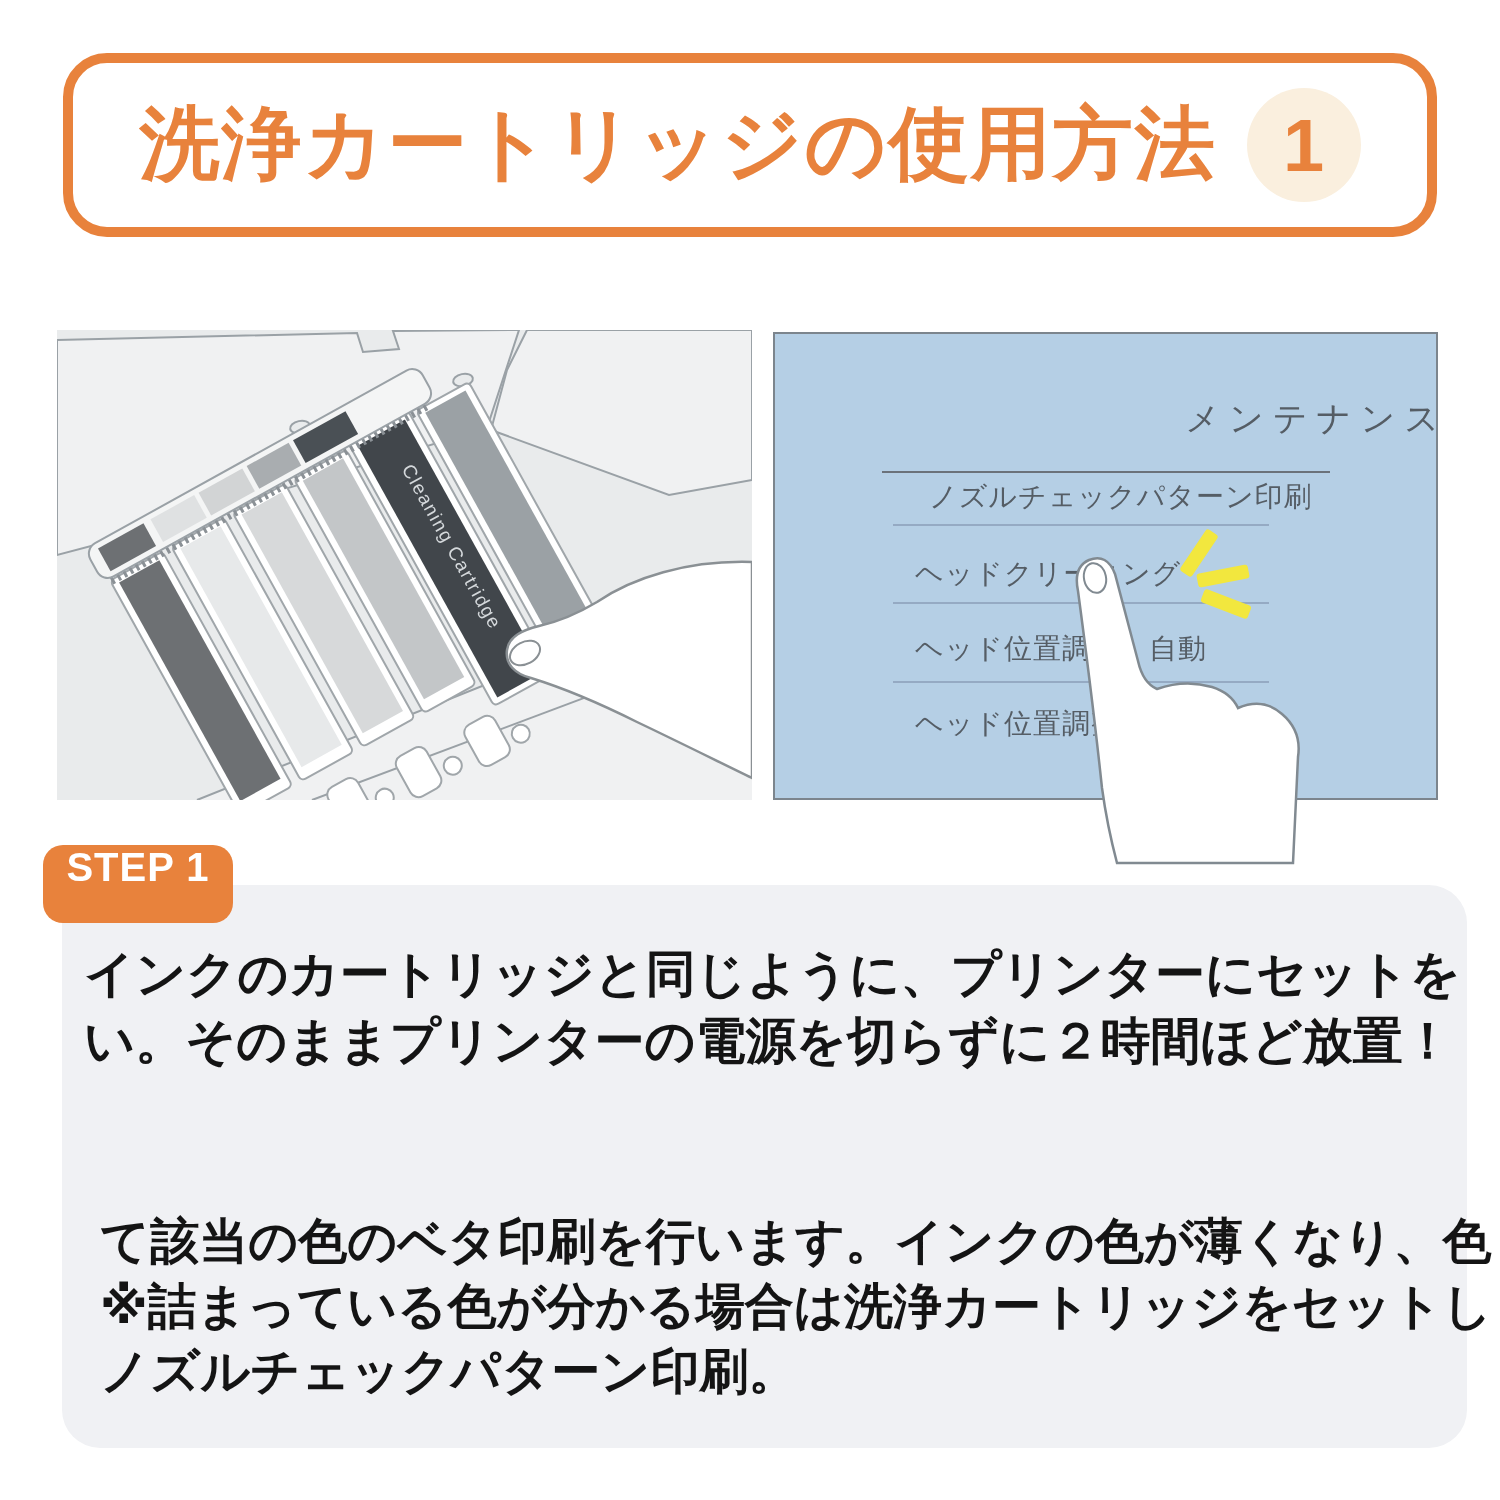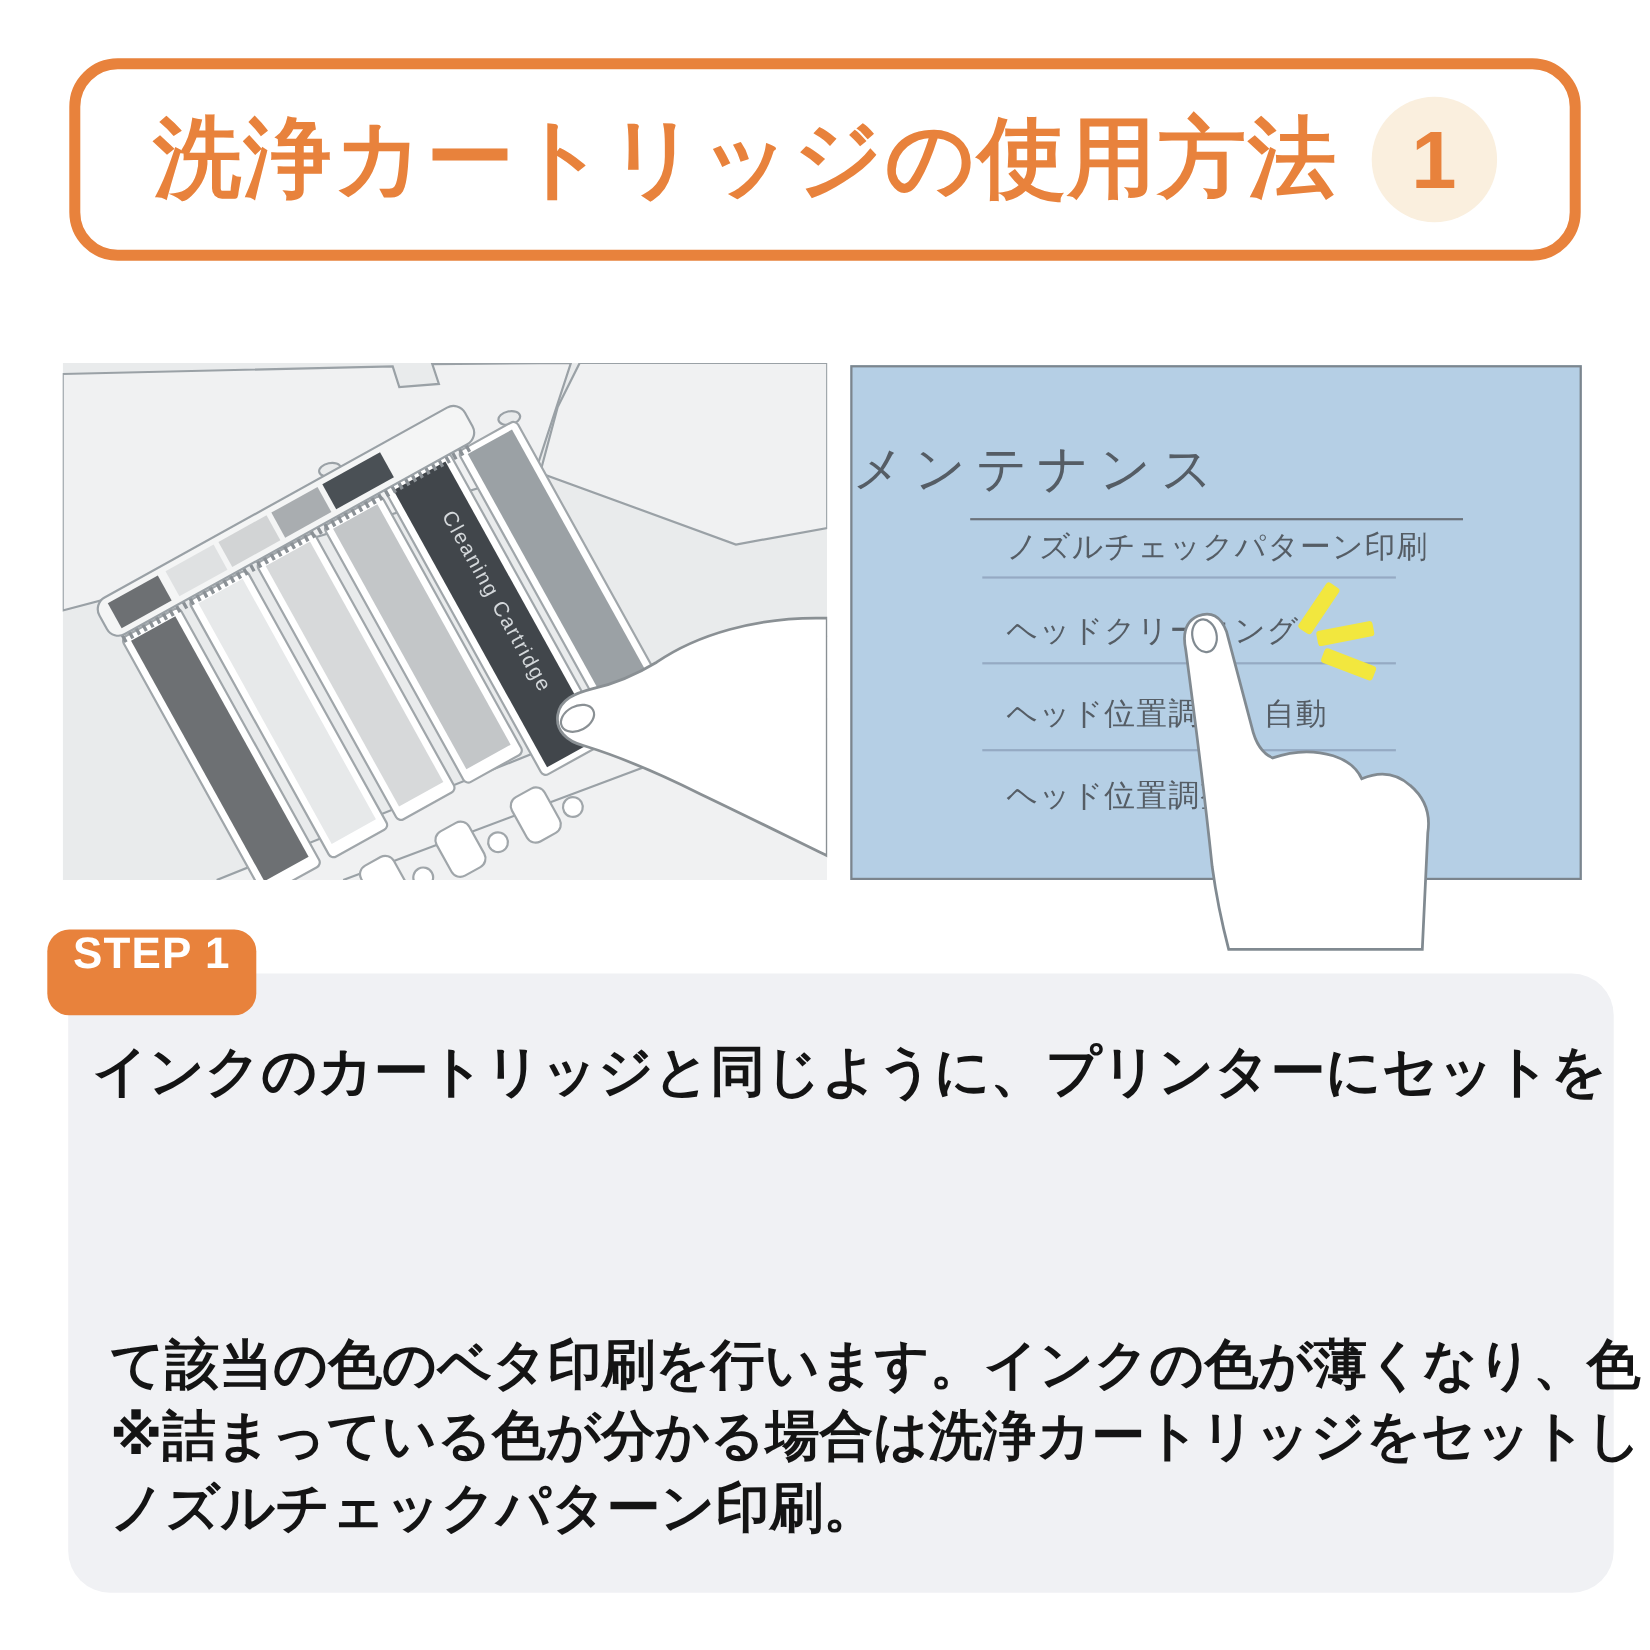--- a/index.html
+++ b/index.html
@@ -22,32 +22,32 @@
   }
   #title-number{font-size:74px;font-weight:bold;color:#e8823c;}
   
   #printer-illustration{position:absolute;left:57px;top:330px;width:695px;height:470px;}
   
   #menu-panel{
     position:absolute;left:773px;top:332px;width:665px;height:468px;
     box-sizing:border-box;background:#b5cfe5;border:2px solid #7c858d;
   }
   #menu-title{
-    position:absolute;left:0;top:62px;width:100%;text-align:left;
-    font-size:46px;color:#555d65;letter-spacing:9px;font-weight:500;
+    position:absolute;left:12px;top:62px;width:100%;text-align:right;
+    font-size:34px;color:#555d65;letter-spacing:9px;font-weight:500;
   }
   #menu-title-underline{
     position:absolute;left:50%;transform:translateX(-50%);top:137px;
     width:448px;height:2px;background:#6b727a;
   }
   .menu-item{
     position:absolute;left:140px;font-size:28px;color:#555d65;
     letter-spacing:1px;white-space:nowrap;font-weight:500;
   }
-  #menu-item-0{top:144px;}
+  #menu-item-0{top:144px;margin-left:14px;}
   #menu-item-1{top:221px;}
   #menu-item-2{top:296px;}
   #menu-item-3{top:371px;}
   .menu-separator{
     position:absolute;left:118px;width:376px;height:2px;background:#95aac3;
   }
   #menu-sep-0{top:190px;}
   #menu-sep-1{top:268px;}
   #menu-sep-2{top:347px;}
   .tap-dash{position:absolute;background:#f2e73e;border-radius:3px;}
@@ -169,20 +169,21 @@
     <ellipse cx="120" cy="45" rx="11" ry="15" transform="rotate(-12 120 45)" fill="#ffffff" stroke="#818a91" stroke-width="2"></ellipse>
   </svg>
 
   <div id="content-panel"></div>
   <div id="step-badge">
     <span id="step-badge-label">STEP 1</span>
   </div>
 
   <div id="step-paragraph">
     <div class="para-line">インクのカートリッジと同じように、プリンターにセットを</div>
+    <div class="para-line">い。そのままプリンターの電源を切らずに２時間ほど放置！</div>
   </div>
 
   <div id="step-note">
     <div class="note-line">て該当の色のベタ印刷を行います。インクの色が薄くなり、色</div>
     <div class="note-line">※詰まっている色が分かる場合は洗浄カートリッジをセットし</div>
     <div class="note-line">ノズルチェックパターン印刷。</div>
   </div>
 
 </div>
 

